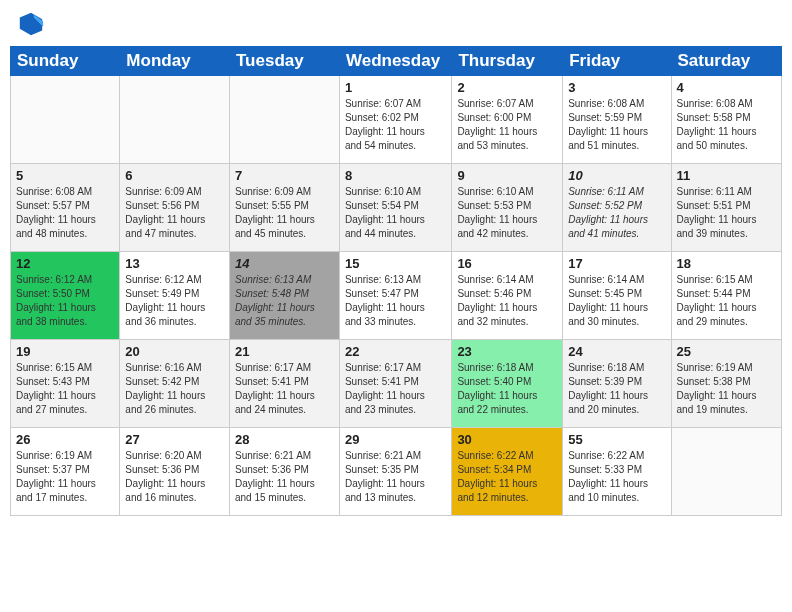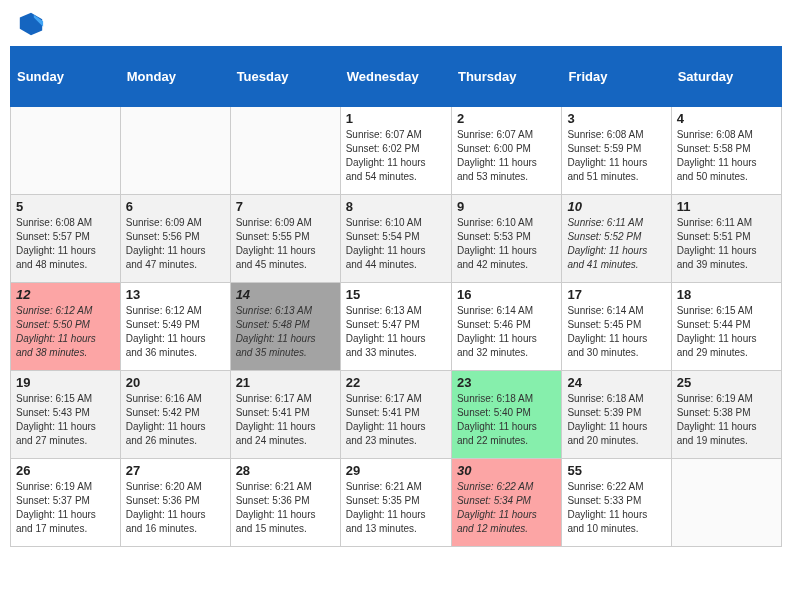--- a/index.html
+++ b/index.html
@@ -51,22 +51,22 @@
     }
     .calendar {
       width: 100%;
       border-collapse: collapse;
       border: 1px solid #bbb;
     }
     .calendar th {
       background-color: #1565c0;
       color: #fff;
       text-align: left;
-      padding: 22px 6px;
-      font-size: 13px;
+      padding: 4px 6px;
+      font-size: 17px;
       font-weight: bold;
       border: 1px solid #1565c0;
     }
     .calendar td {
       vertical-align: top;
       padding: 4px 5px;
       border: 1px solid #ccc;
       width: 113px;
       height: 88px;
       font-size: 10.5px;
@@ -205,21 +205,21 @@
         </td>
         <td style="background: rgb(242, 242, 242);">
           <div class="day-number">11</div>
           <div class="day-info" style="white-space: pre-line;">Sunrise: 6:11 AM
 Sunset: 5:51 PM
 Daylight: 11 hours
 and 39 minutes.</div>
         </td>
       </tr>
       <tr>
-        <td style="background: #fca5a5; font-style: italic;">
+        <td style="background: #22c55e;">
           <div class="day-number">12</div>
           <div class="day-info" style="white-space: pre-line;">Sunrise: 6:12 AM
 Sunset: 5:50 PM
 Daylight: 11 hours
 and 38 minutes.</div>
         </td>
         <td style="background: rgb(255, 255, 255);">
           <div class="day-number">13</div>
           <div class="day-info" style="white-space: pre-line;">Sunrise: 6:12 AM
 Sunset: 5:49 PM
@@ -335,21 +335,21 @@
 Daylight: 11 hours
 and 15 minutes.</div>
         </td>
         <td style="background: rgb(255, 255, 255);">
           <div class="day-number">29</div>
           <div class="day-info" style="white-space: pre-line;">Sunrise: 6:21 AM
 Sunset: 5:35 PM
 Daylight: 11 hours
 and 13 minutes.</div>
         </td>
-        <td style="background: #fca5a5; font-style: italic;">
+        <td style="background: #eab308;">
           <div class="day-number">30</div>
           <div class="day-info" style="white-space: pre-line;">Sunrise: 6:22 AM
 Sunset: 5:34 PM
 Daylight: 11 hours
 and 12 minutes.</div>
         </td>
         <td style="background: rgb(255, 255, 255);">
           <div class="day-number">55</div>
           <div class="day-info" style="white-space: pre-line;">Sunrise: 6:22 AM
 Sunset: 5:33 PM

